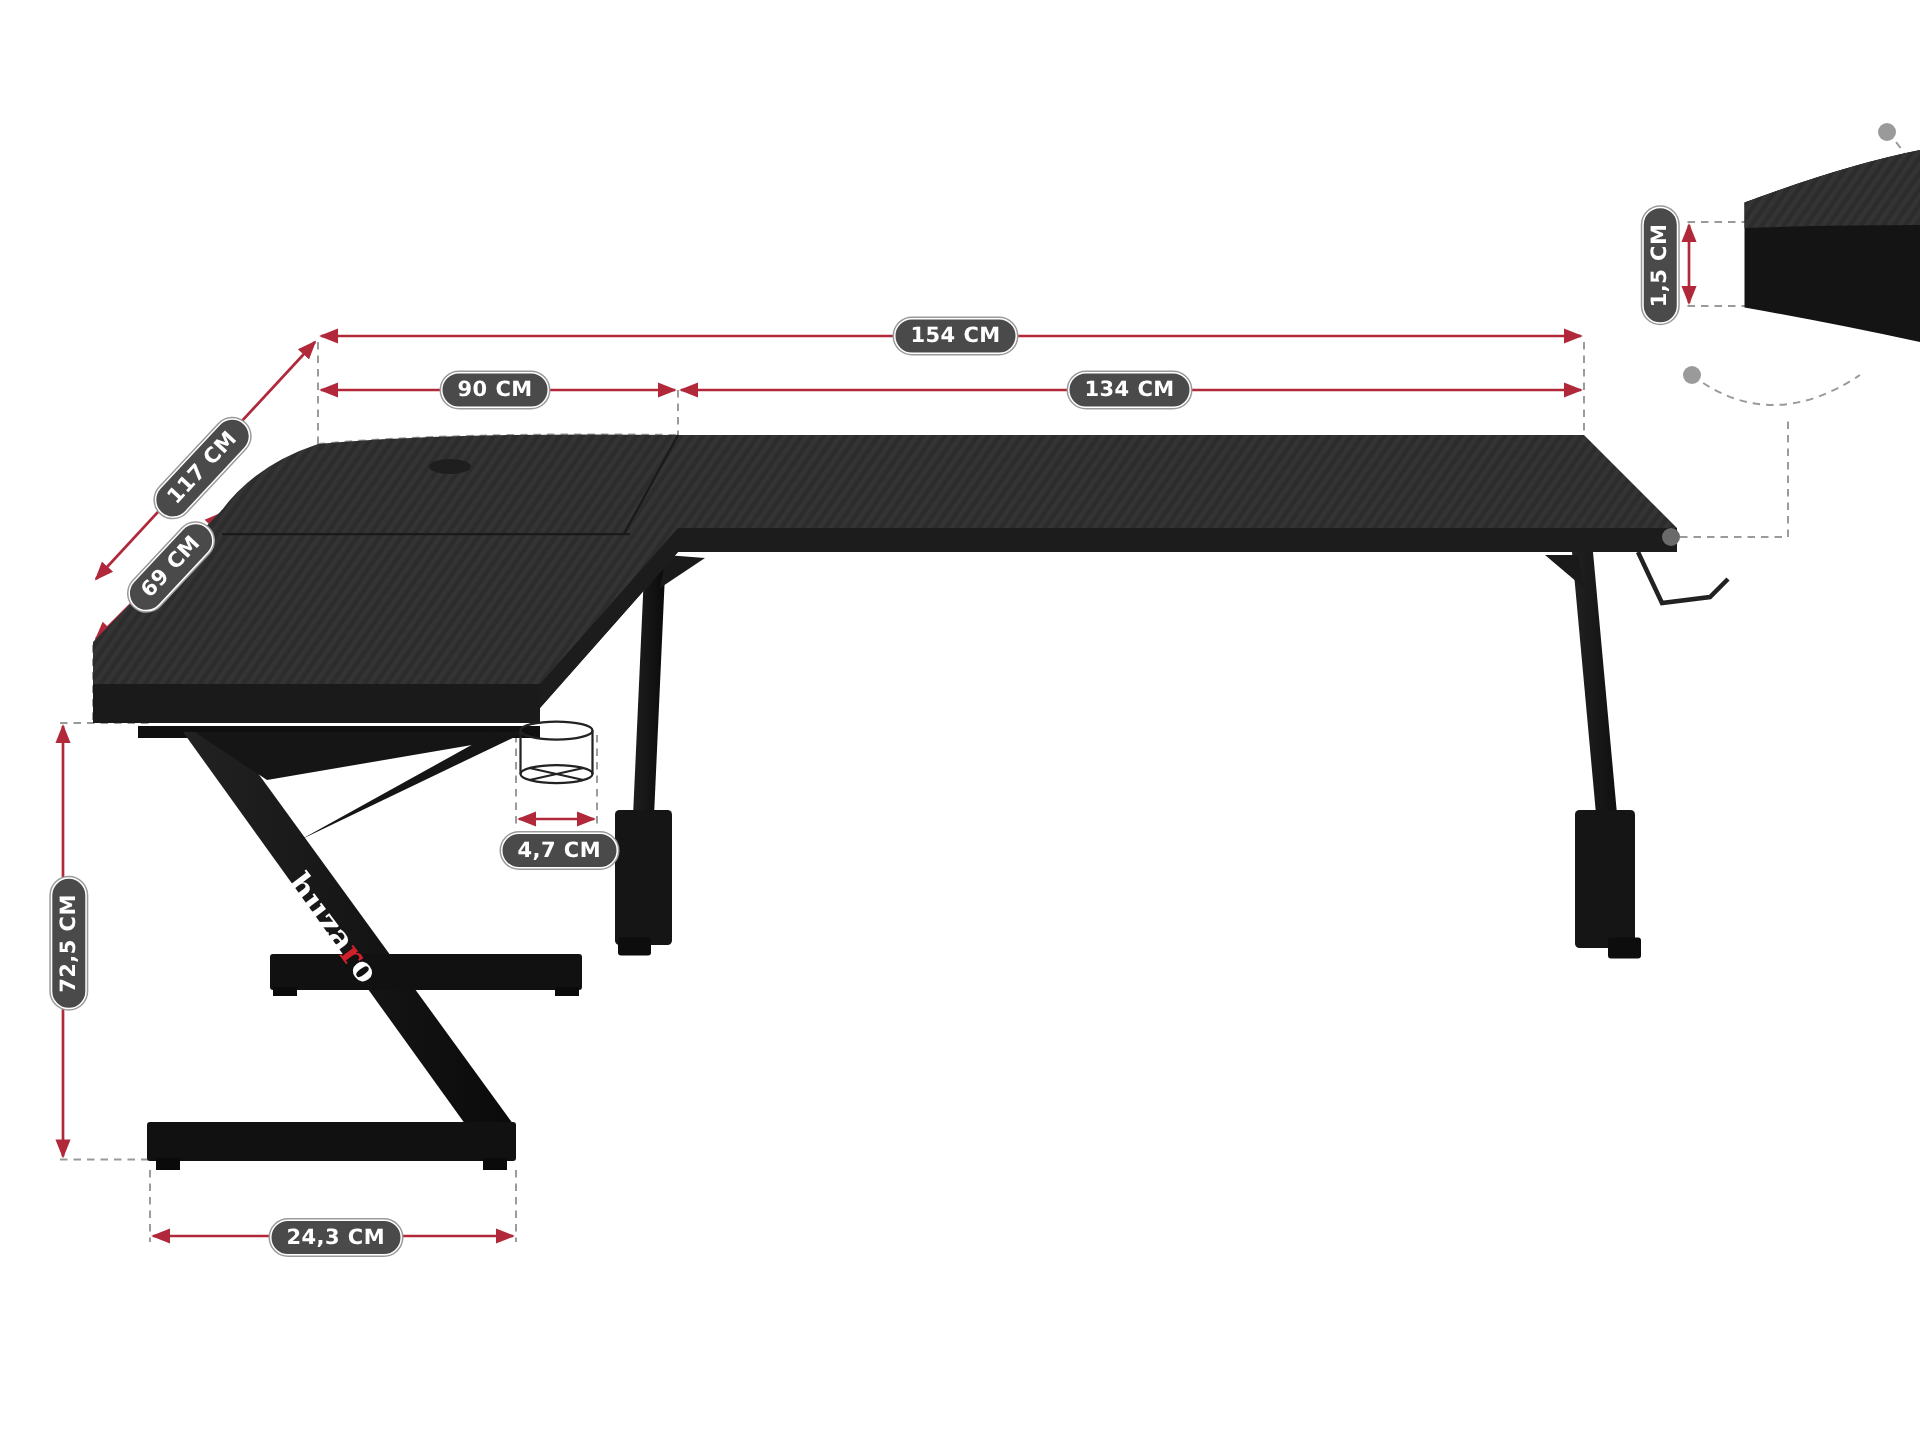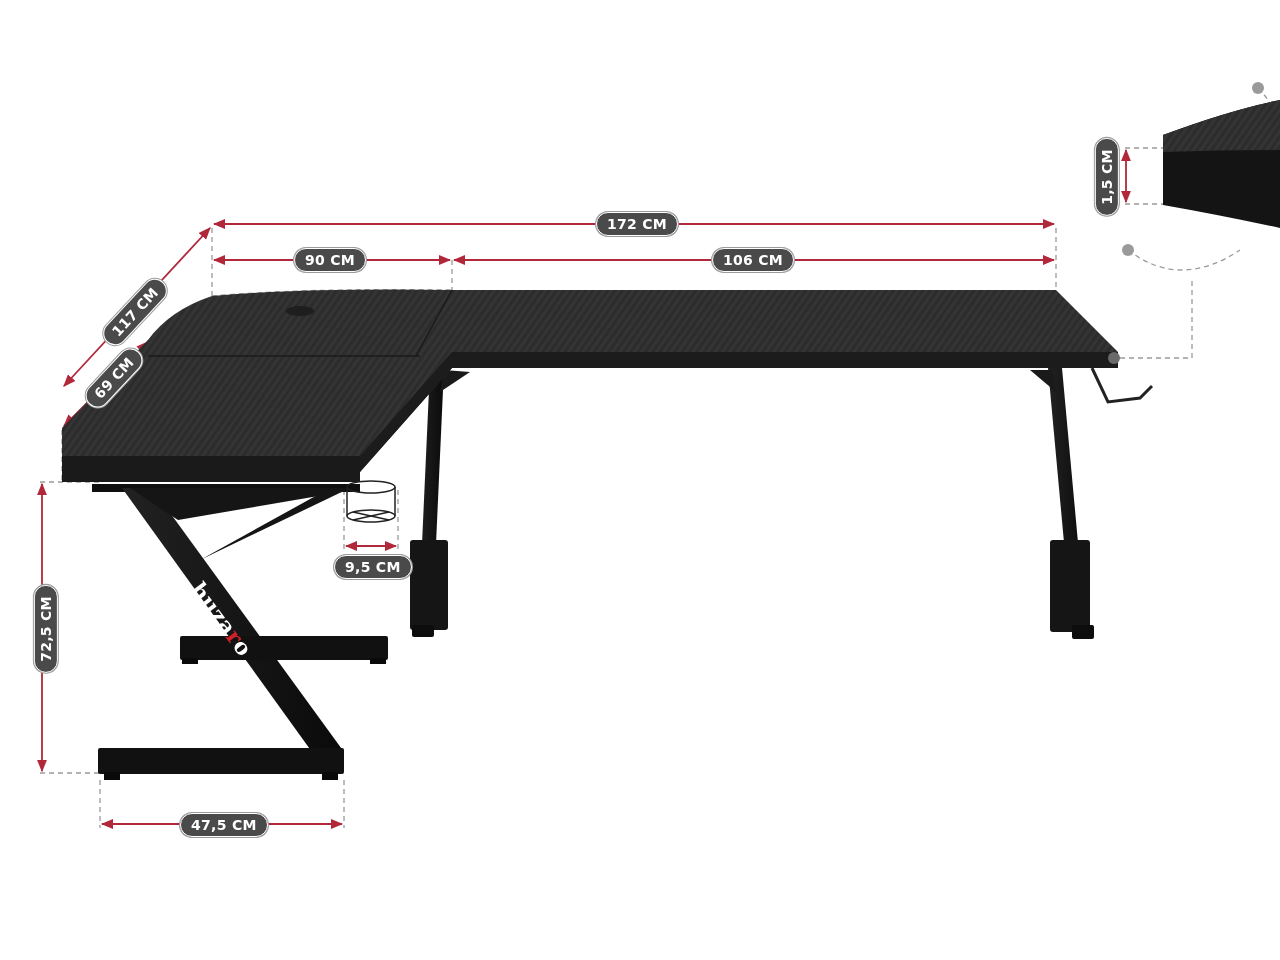--- a/index.html
+++ b/index.html
@@ -106,26 +106,26 @@
       <line x1="353" y1="512" x2="389" y2="520"></line>
       <line x1="353" y1="520" x2="389" y2="512"></line>
     </g>
 
     <g>
       <path d="M1163 135 Q1230 110 1280 100 L1280 228 Q1220 215 1163 205 Z" fill="#141414"></path>
       <path d="M1163 135 Q1230 110 1280 100 L1280 150 Q1220 150 1163 152 Z" fill="url(#carbon)"></path>
     </g>
   </svg>
 
-  <div class="pill" style="left:596px;top:212px;">172 CM</div>
+  <div class="pill" style="left:596px;top:212px;">154 CM</div>
   <div class="pill" style="left:294px;top:248px;">90 CM</div>
-  <div class="pill" style="left:712px;top:248px;">106 CM</div>
+  <div class="pill" style="left:712px;top:248px;">134 CM</div>
   <div class="pill" style="left:94px;top:300px;transform:rotate(-47deg);">117 CM</div>
   <div class="pill" style="left:78px;top:366px;transform:rotate(-47deg);">69 CM</div>
   <div class="pill" style="left:2px;top:617px;transform:rotate(-90deg);">72,5 CM</div>
-  <div class="pill" style="left:180px;top:813px;">47,5 CM</div>
-  <div class="pill" style="left:334px;top:555px;">9,5 CM</div>
+  <div class="pill" style="left:180px;top:813px;">24,3 CM</div>
+  <div class="pill" style="left:334px;top:555px;">4,7 CM</div>
   <div class="pill" style="left:1068px;top:165px;transform:rotate(-90deg);">1,5 CM</div>
 
   <div class="brand" style="left:196px;top:572px;transform:rotate(53deg);">
     <span>huza</span><span class="dot">r</span><span>o</span>
   </div>
 </div>
 
 </body></html>

